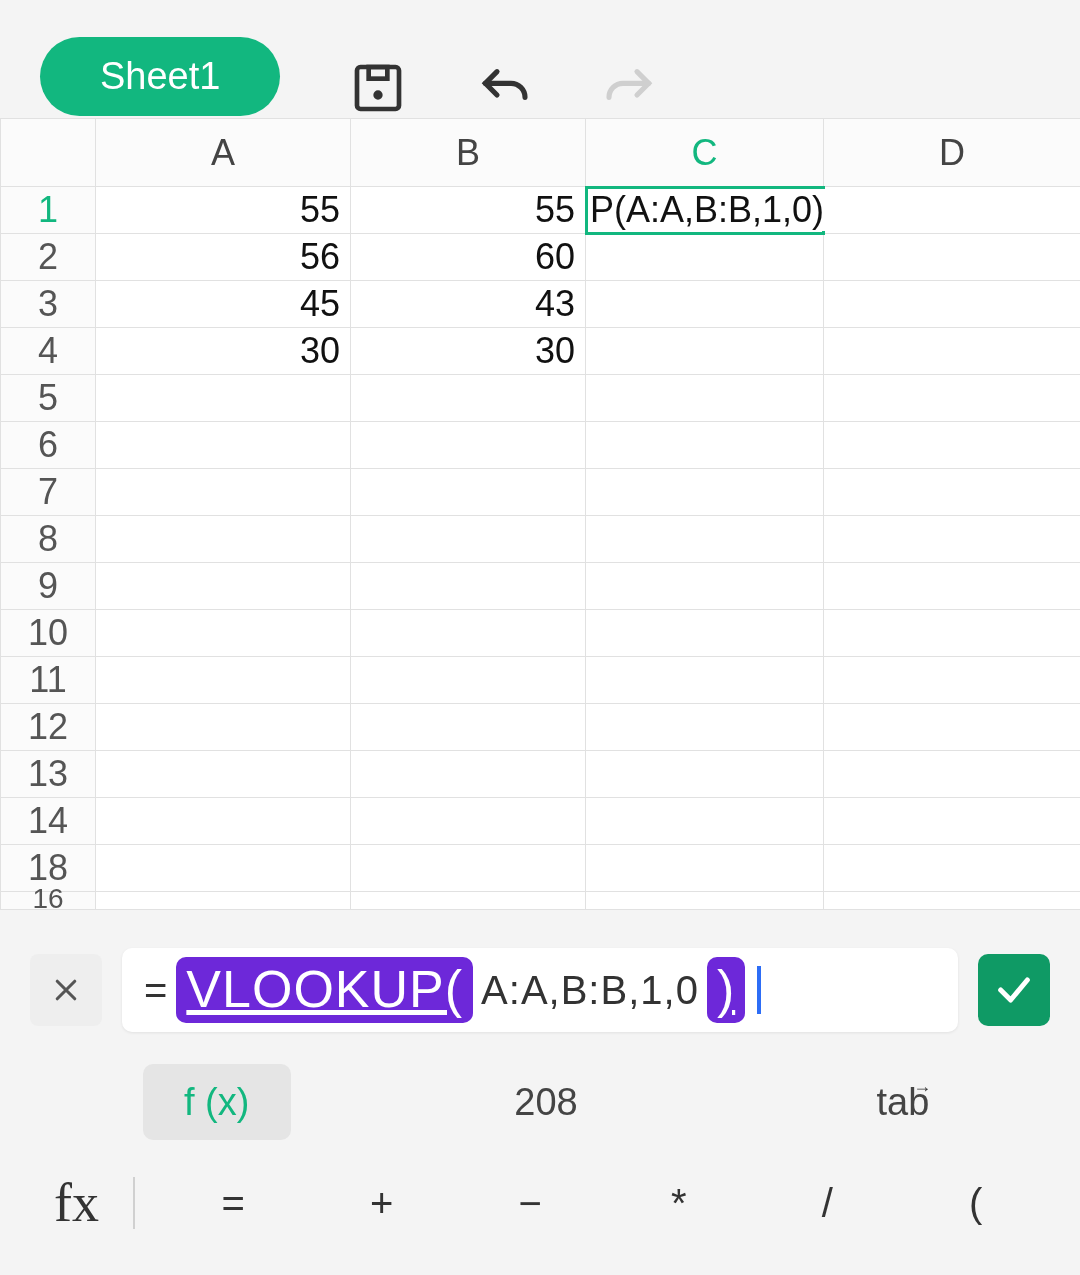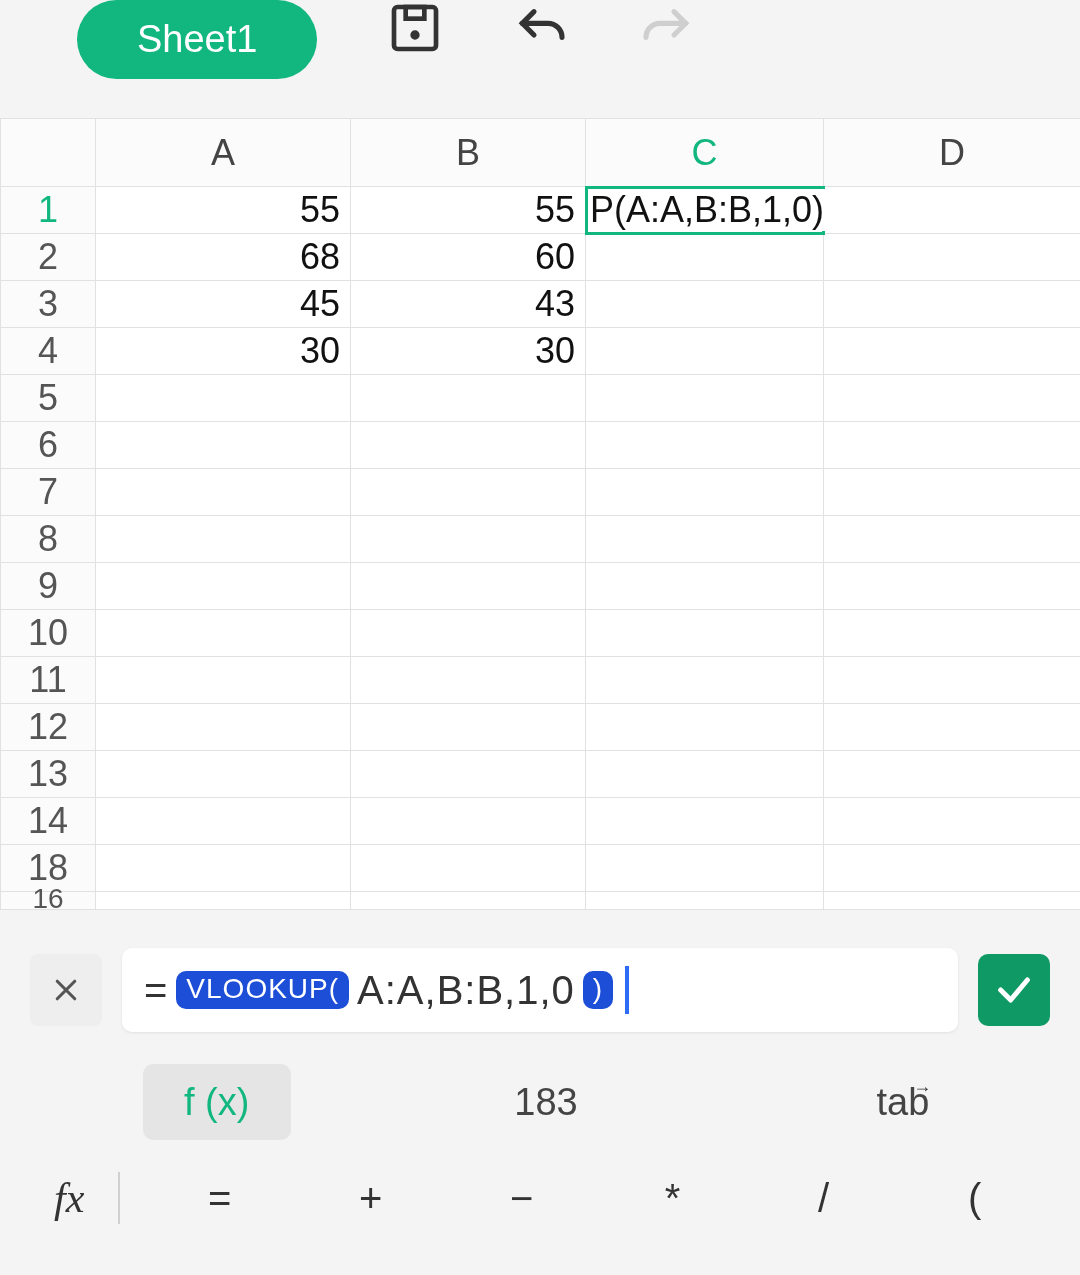--- a/index.html
+++ b/index.html
@@ -7,26 +7,25 @@
       width: 1080px;
       height: 1275px;
       font-family: -apple-system, BlinkMacSystemFont, "Segoe UI", Arial, sans-serif;
       background: #f4f4f4;
       overflow: hidden;
     }
 
     
     .toolbar {
       display: flex;
-      align-items: flex-start;
+      align-items: flex-end;
       height: 116px;
       padding: 0 40px;
       gap: 70px;
       background: #f4f4f4;
-      margin-left: 37px;
     }
     .sheet-tab {
       background: #12b77f;
       color: #fff;
       font-size: 38px;
       padding: 18px 60px;
       border-radius: 48px;
       font-weight: 500;
     }
     .tb-icon {
@@ -135,26 +134,27 @@
       height: 84px;
       display: flex;
       align-items: center;
       padding: 0 22px;
       font-size: 40px;
       color: #333;
       gap: 8px;
       box-shadow: 0 1px 3px rgba(0,0,0,0.08);
     }
     .formula-chip {
-      background: #1d4ed8;
+      background: #6d28d9;
       color: #fff;
       border-radius: 10px;
       padding: 2px 10px 4px 10px;
-      font-size: 28px;
+      font-size: 52px;
       letter-spacing: 1px;
+      text-decoration: underline;
     }
     .formula-chip.paren-close { padding: 2px 10px 4px 10px; }
     .formula-plain { color: #333; letter-spacing: 1px; }
     .formula-cursor {
       width: 4px;
       height: 48px;
       background: #2d6df6;
       margin-left: 4px;
     }
     .fx-confirm {
@@ -201,23 +201,22 @@
     
     .op-row {
       display: flex;
       align-items: center;
       background: #f4f4f4;
       padding: 6px 30px 0 30px;
       font-size: 38px;
       color: #333;
     }
     .op-fx {
-      font-style: italic;
       font-family: "Times New Roman", serif;
-      font-size: 42px;
+      font-size: 54px;
       padding: 0 24px;
     }
     .op-div {
       width: 2px;
       height: 52px;
       background: #d0d0d0;
       margin: 0 24px 0 10px;
     }
     .op-key {
       flex: 1;
@@ -276,21 +275,21 @@
       <td class="rowhdr active-row">1</td>
       <td class="cell">55</td>
       <td class="cell">55</td>
       <td class="cell selected">
         <span class="overflow-text">P(A:A,B:B,1,0)</span>
       </td>
       <td class="cell"></td>
     </tr>
     <tr>
       <td class="rowhdr">2</td>
-      <td class="cell">68</td>
+      <td class="cell">56</td>
       <td class="cell">60</td>
       <td class="cell"></td>
       <td class="cell"></td>
     </tr>
     <tr>
       <td class="rowhdr">3</td>
       <td class="cell">45</td>
       <td class="cell">43</td>
       <td class="cell"></td>
       <td class="cell"></td>
@@ -408,21 +407,21 @@
         <path d="M4 12 L10 18 L20 6"></path>
       </svg>
   </div>
 </div>
 
 <div class="kb-tabs">
   <div class="kb-tab active">
     <span>f (x)</span>
   </div>
   <div class="kb-tab">
-    <span>183</span>
+    <span>208</span>
   </div>
   <div class="kb-tab tab-key">
     <span>tab</span>
     <span class="arrow">→</span>
   </div>
 </div>
 
 <div class="op-row">
   <div class="op-fx">
     <span>fx</span>

